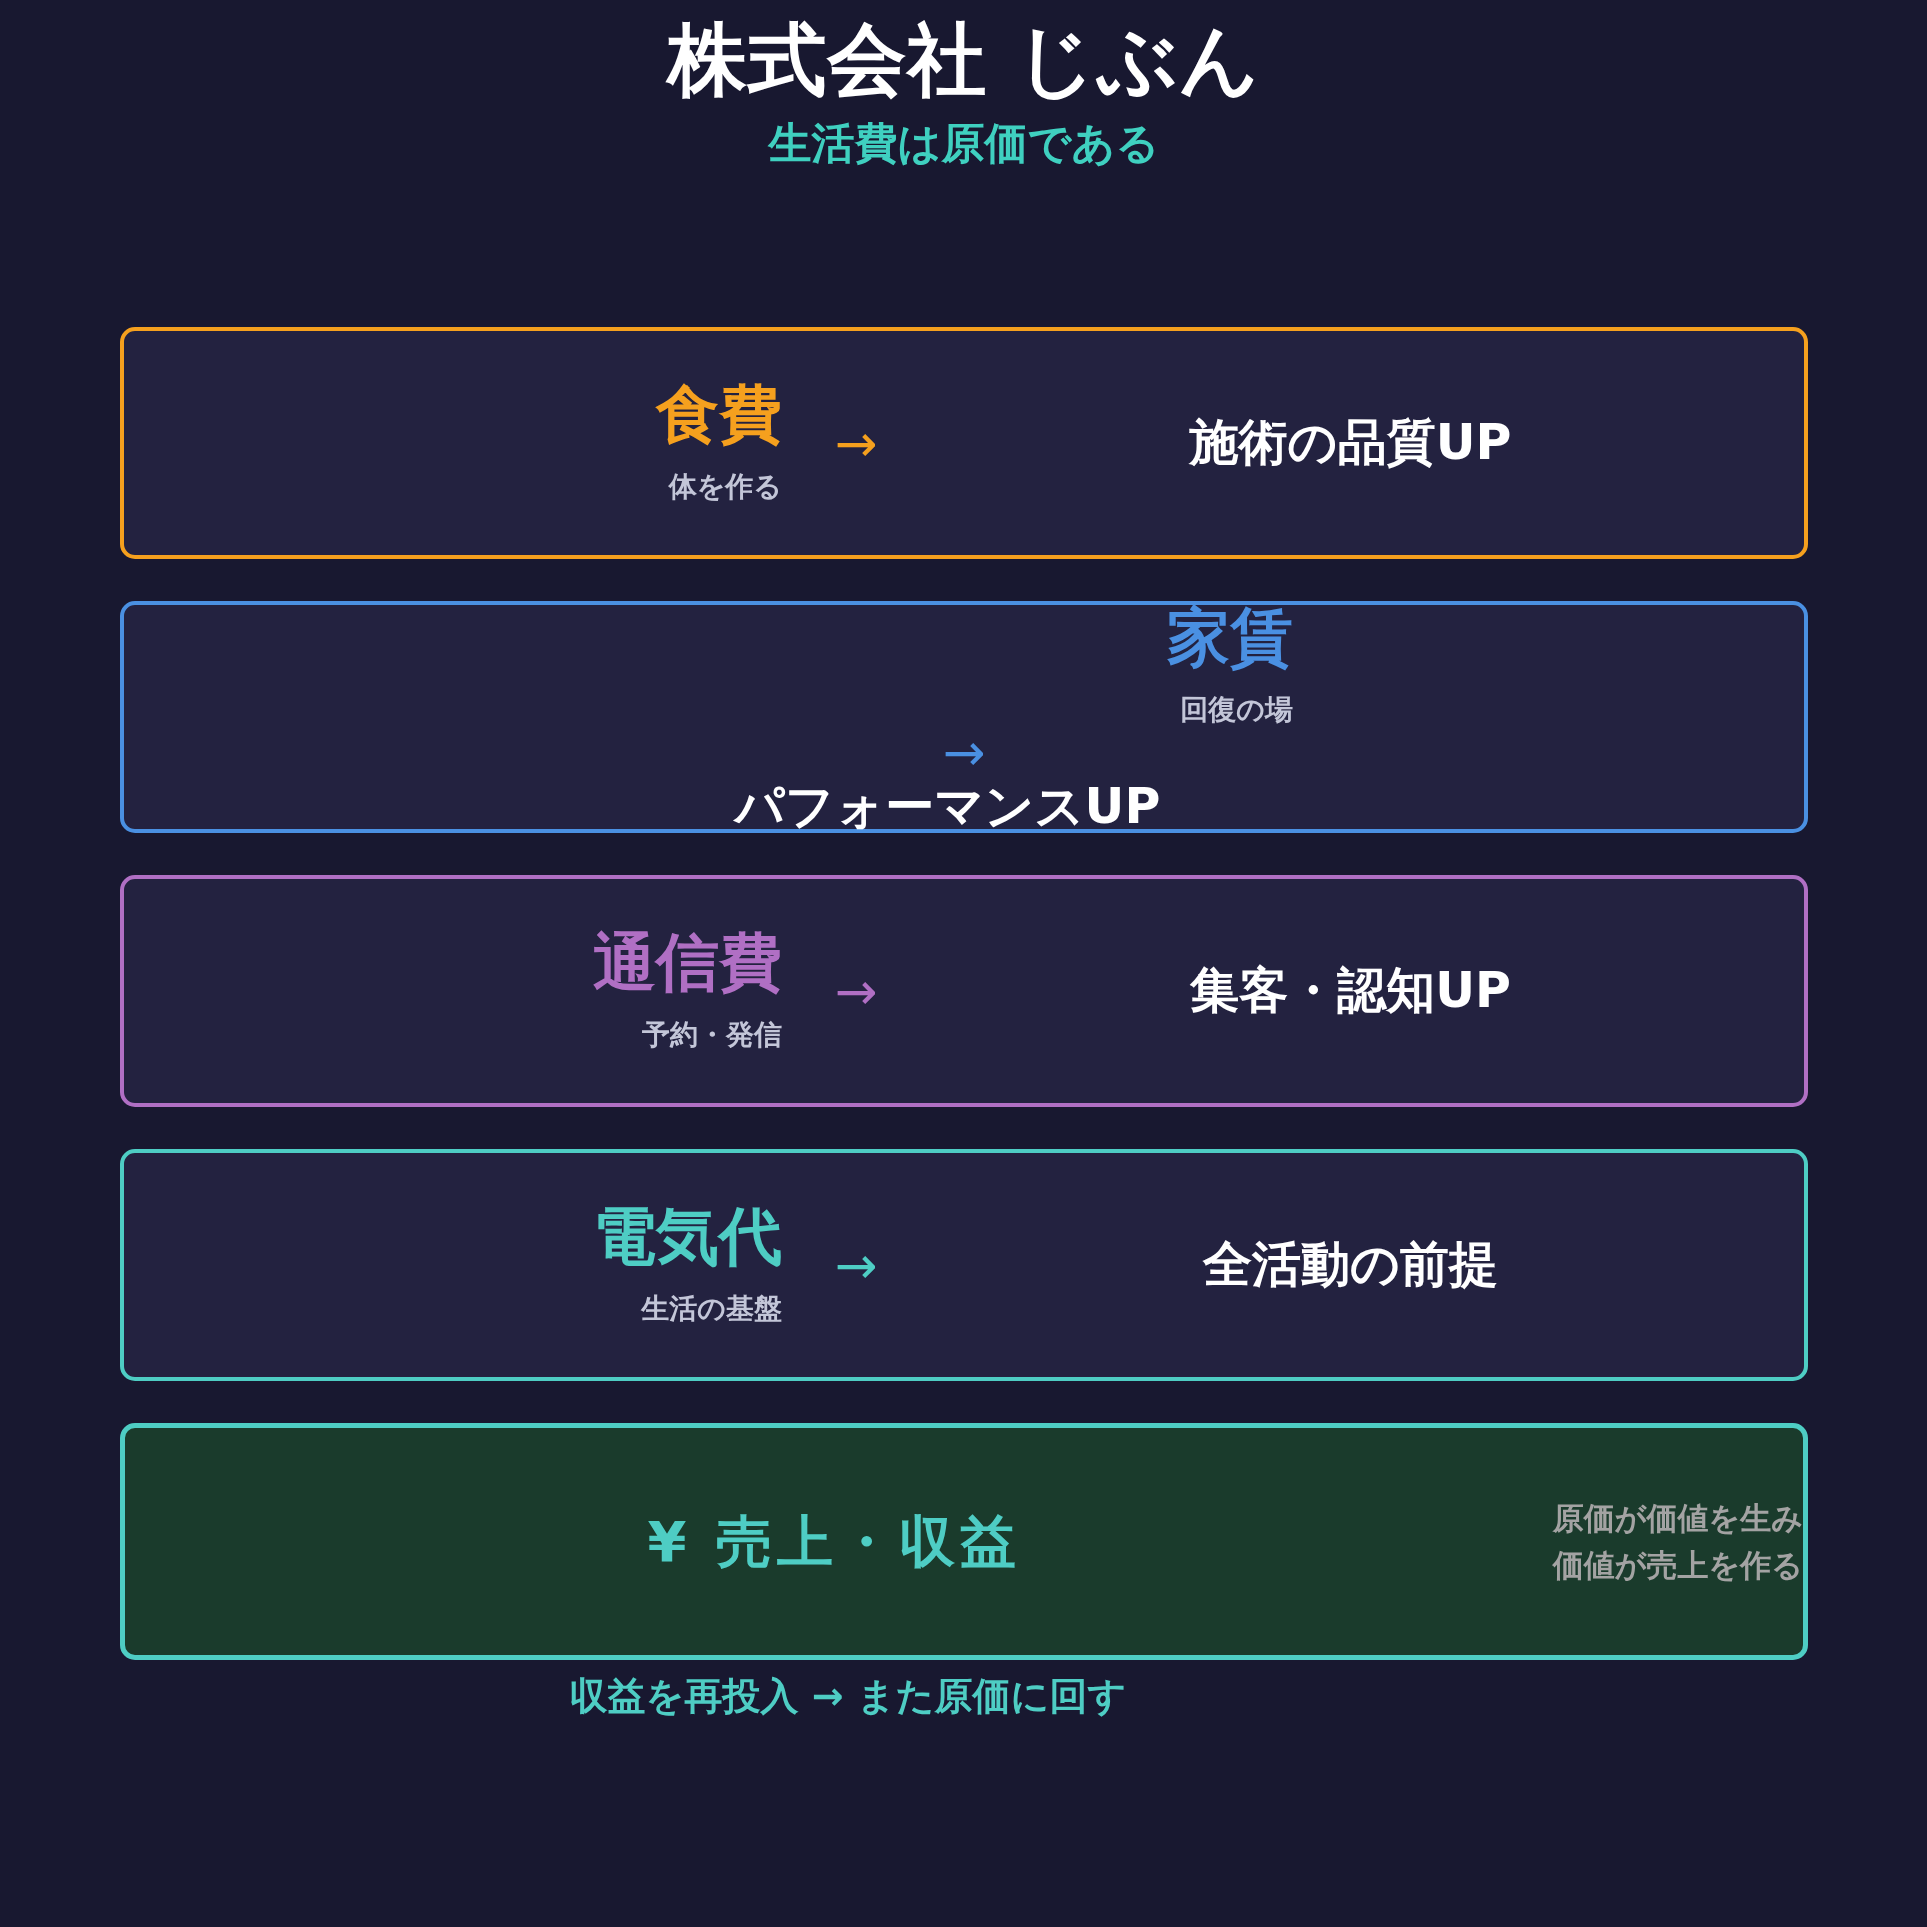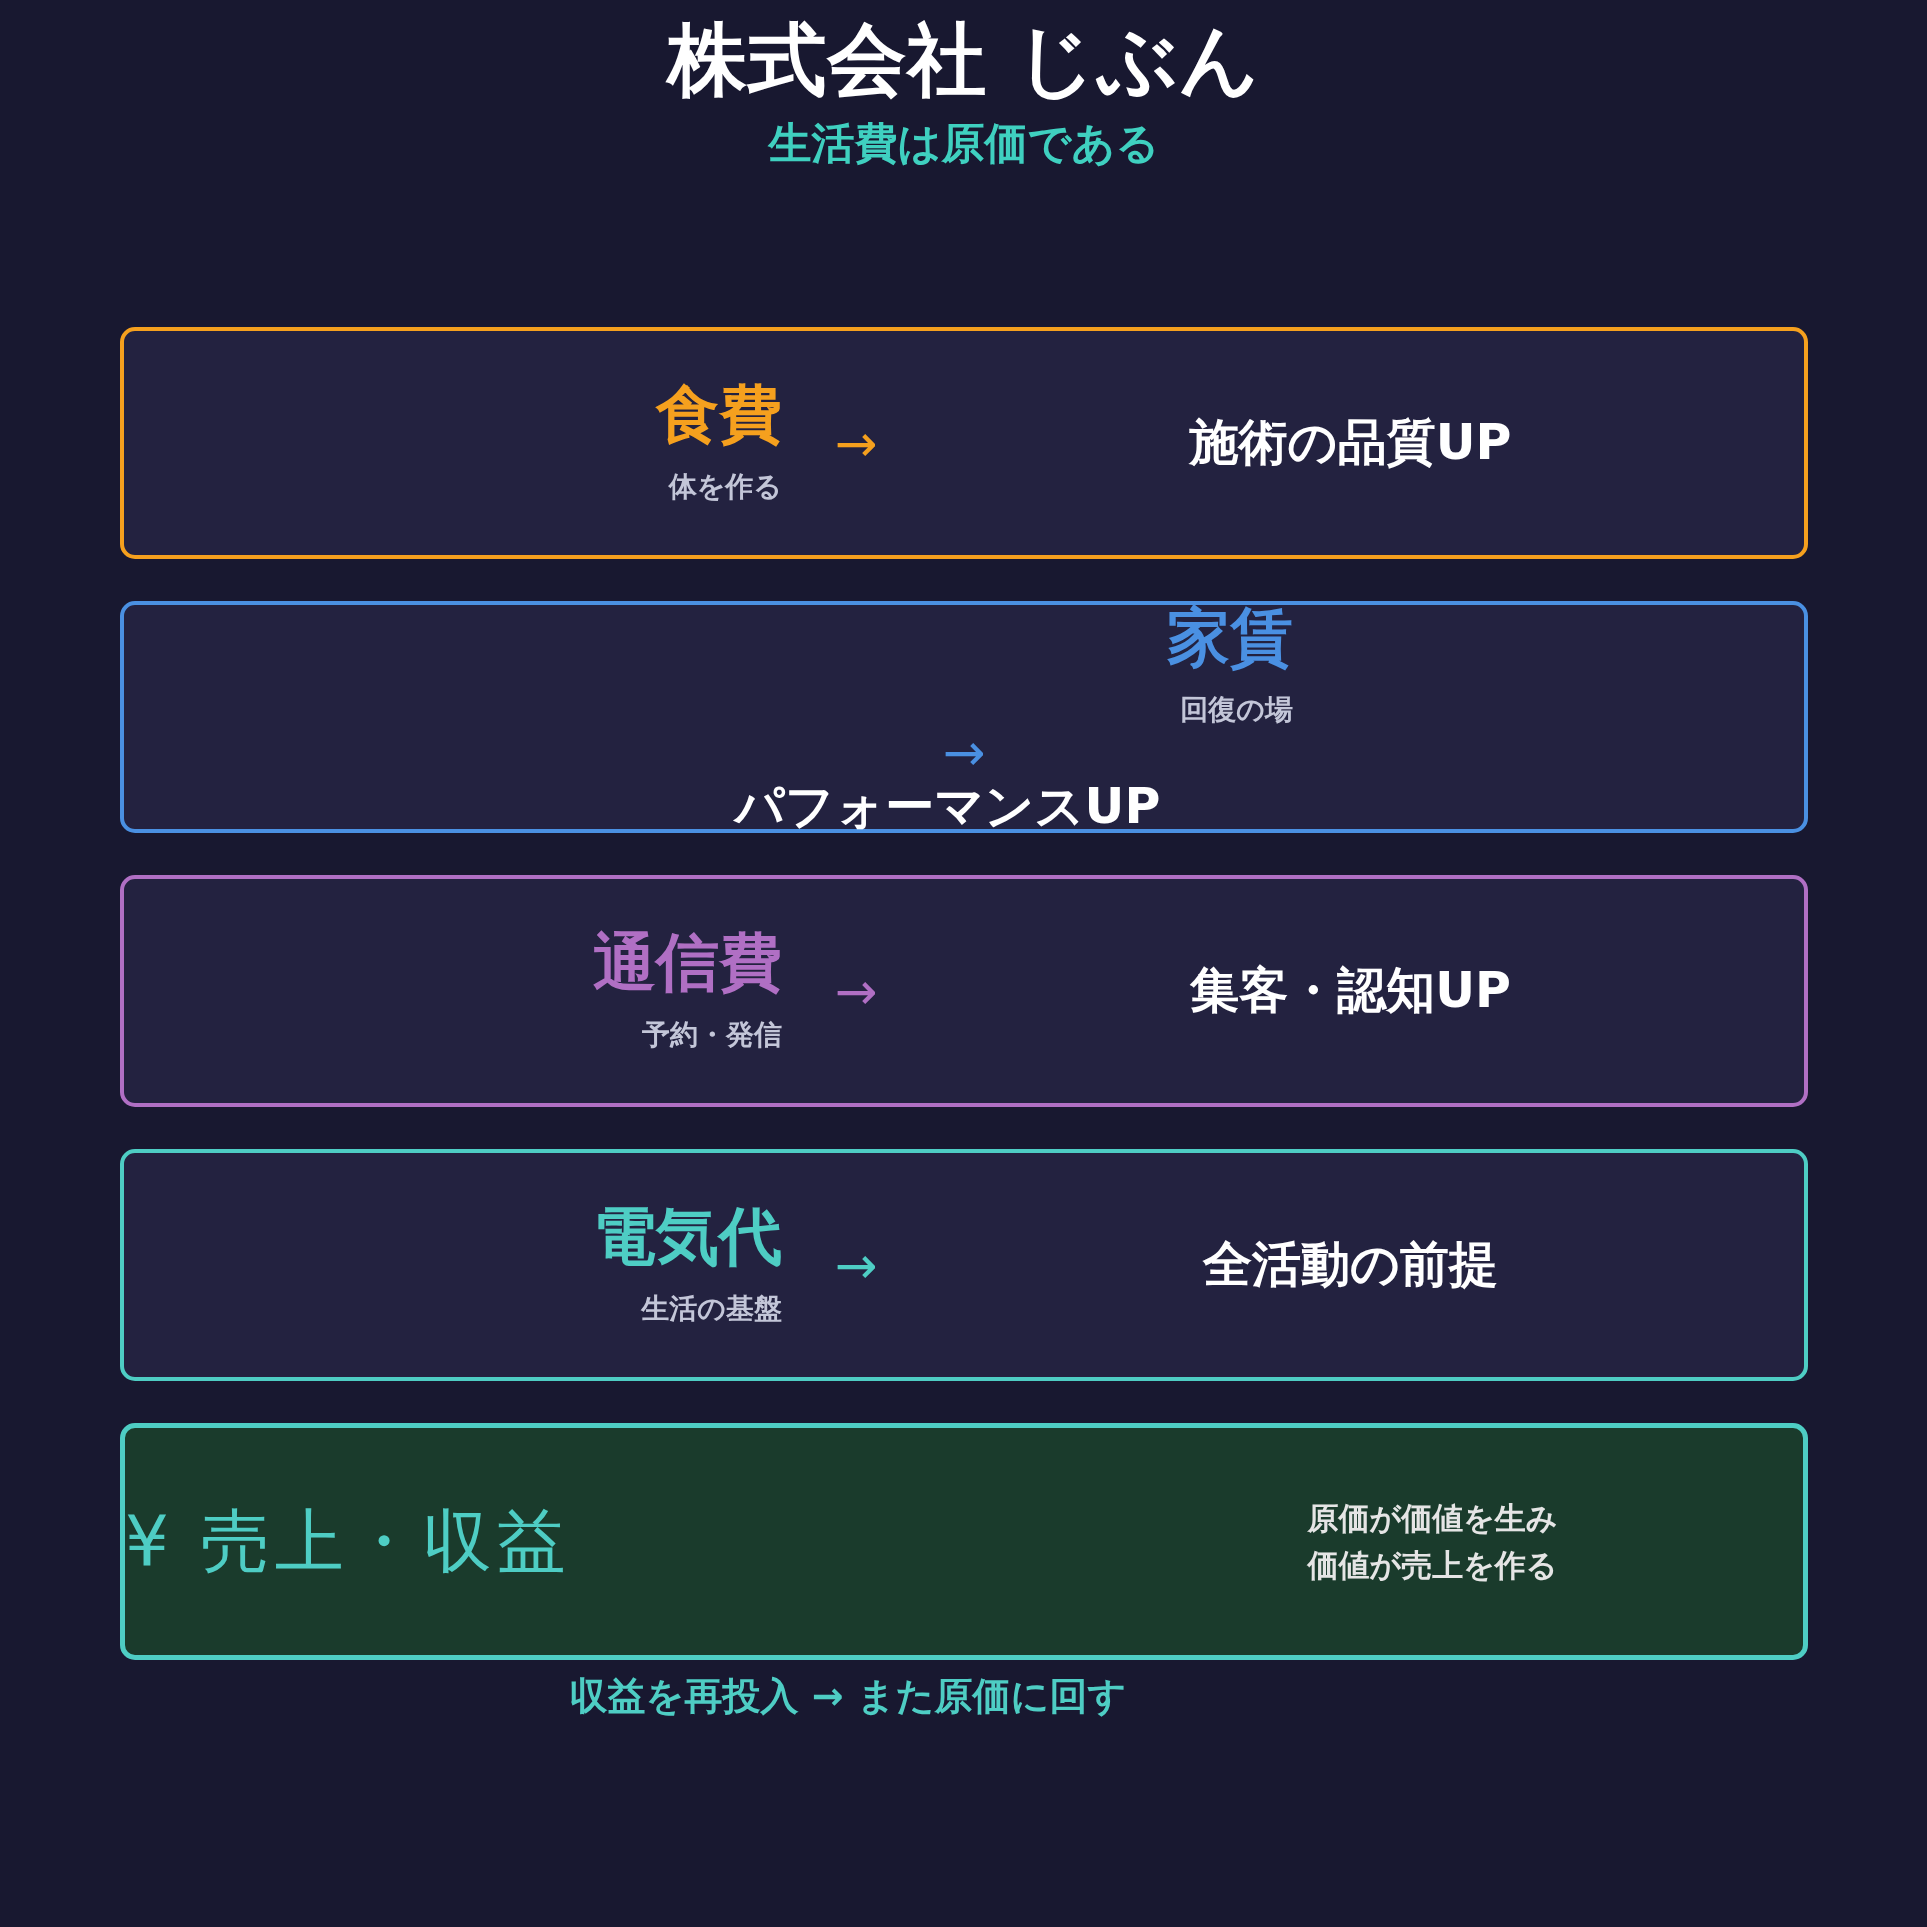--- a/index.html
+++ b/index.html
@@ -110,34 +110,34 @@
     border: 5px solid #4ecdc4;
     background: #1a3b2c;
     height: 237px;
     display: flex;
     align-items: center;
     margin-top: 0;
   }
   .revenue-label {
     flex: 0 0 auto;
     width: 896px;
-    text-align: left;
-    font-size: 69px;
-    font-weight: normal;
+    text-align: right;
+    font-size: 56px;
+    font-weight: bold;
     color: #4ecdc4;
     letter-spacing: 5px;
     line-height: 1.1;
   }
   .revenue-note {
     flex: 1 1 auto;
-    text-align: center;
+    text-align: right;
     padding-left: 41px;
     font-size: 31px;
     font-weight: bold;
-    color: #e5e5e5;
+    color: #a3a3a3;
     line-height: 1.5;
   }
   .revenue-note div { white-space: nowrap; }
 
   
   .footer {
     position: absolute;
     left: 0;
     top: 1674px;
     width: 1696px;

